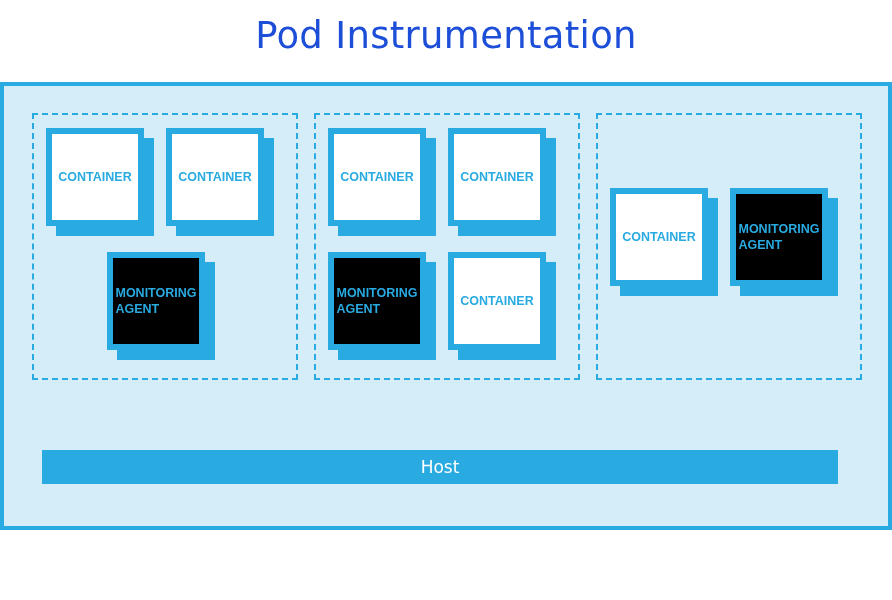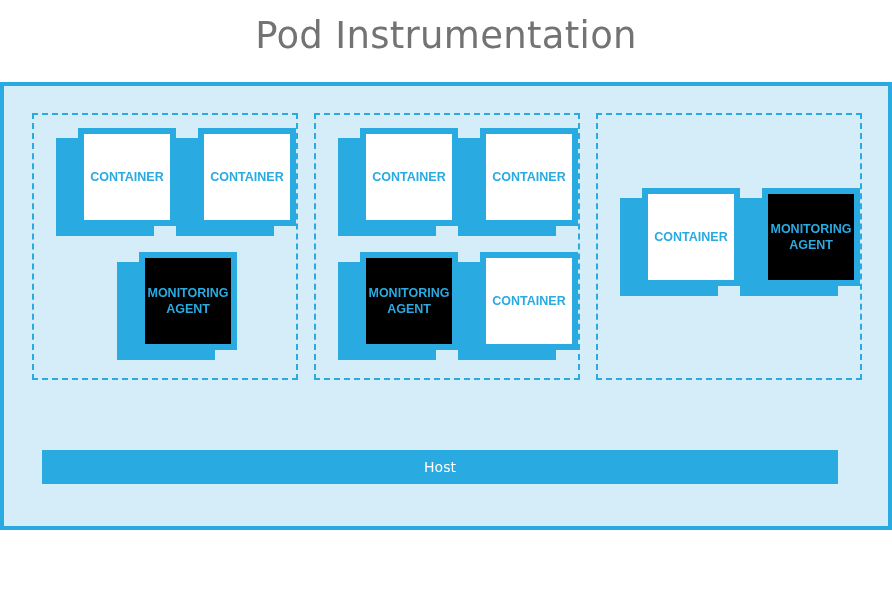--- a/index.html
+++ b/index.html
@@ -2,50 +2,50 @@
 <html><head>
 <meta charset="utf-8">
 <style>
   html, body { margin: 0; padding: 0; }
   body {
     width: 892px; height: 600px; background: #ffffff; position: relative; overflow: hidden;
     font-family: "Liberation Sans", sans-serif;
   }
   .title {
     position: absolute; left: 0; top: 14px; width: 892px; text-align: center;
-    font-size: 37px; color: #737373; letter-spacing: 0.3px;
+    font-size: 37px; color: #1d4ed8; letter-spacing: 0.3px;
     font-family: "DejaVu Sans", sans-serif; font-weight: normal;
   }
   .host-frame {
     position: absolute; left: 0; top: 82px; width: 884px; height: 440px;
     border: 4px solid #29aae1; background: #d4edf9;
   }
   .pod {
     position: absolute; border: 2px dashed #29aae1;
   }
   .box {
     position: absolute; width: 98px; height: 98px;
   }
   .box .shadow {
     position: absolute; left: 10px; top: 10px; width: 98px; height: 98px; background: #29aae1;
   }
   .box .face {
     position: absolute; left: 0; top: 0; width: 86px; height: 86px;
     border: 6px solid #29aae1; background: #ffffff;
-    display: flex; align-items: center; justify-content: center; text-align: center; margin-left: 32px;
+    display: flex; align-items: center; justify-content: center; text-align: left;
   }
   .box.agent .face { background: #000000; }
   .box .label {
     color: #29aae1; font-weight: bold; font-size: 12.5px; line-height: 16px;
     font-family: "Liberation Sans", sans-serif; white-space: pre-line;
   }
   .host-bar {
     position: absolute; left: 42px; top: 450px; width: 796px; height: 34px;
     background: #29aae1; color: #ffffff; display: flex; align-items: center; justify-content: center;
-    font-size: 14px; font-family: "DejaVu Sans", sans-serif;
+    font-size: 17px; font-family: "DejaVu Sans", sans-serif;
   }
 </style>
 </head>
 <body>
 
 <div class="title">Pod Instrumentation</div>
 
 <div class="host-frame"></div>
 
 <div class="pod" style="left:32px; top:113px; width:262px; height:263px;"></div>

